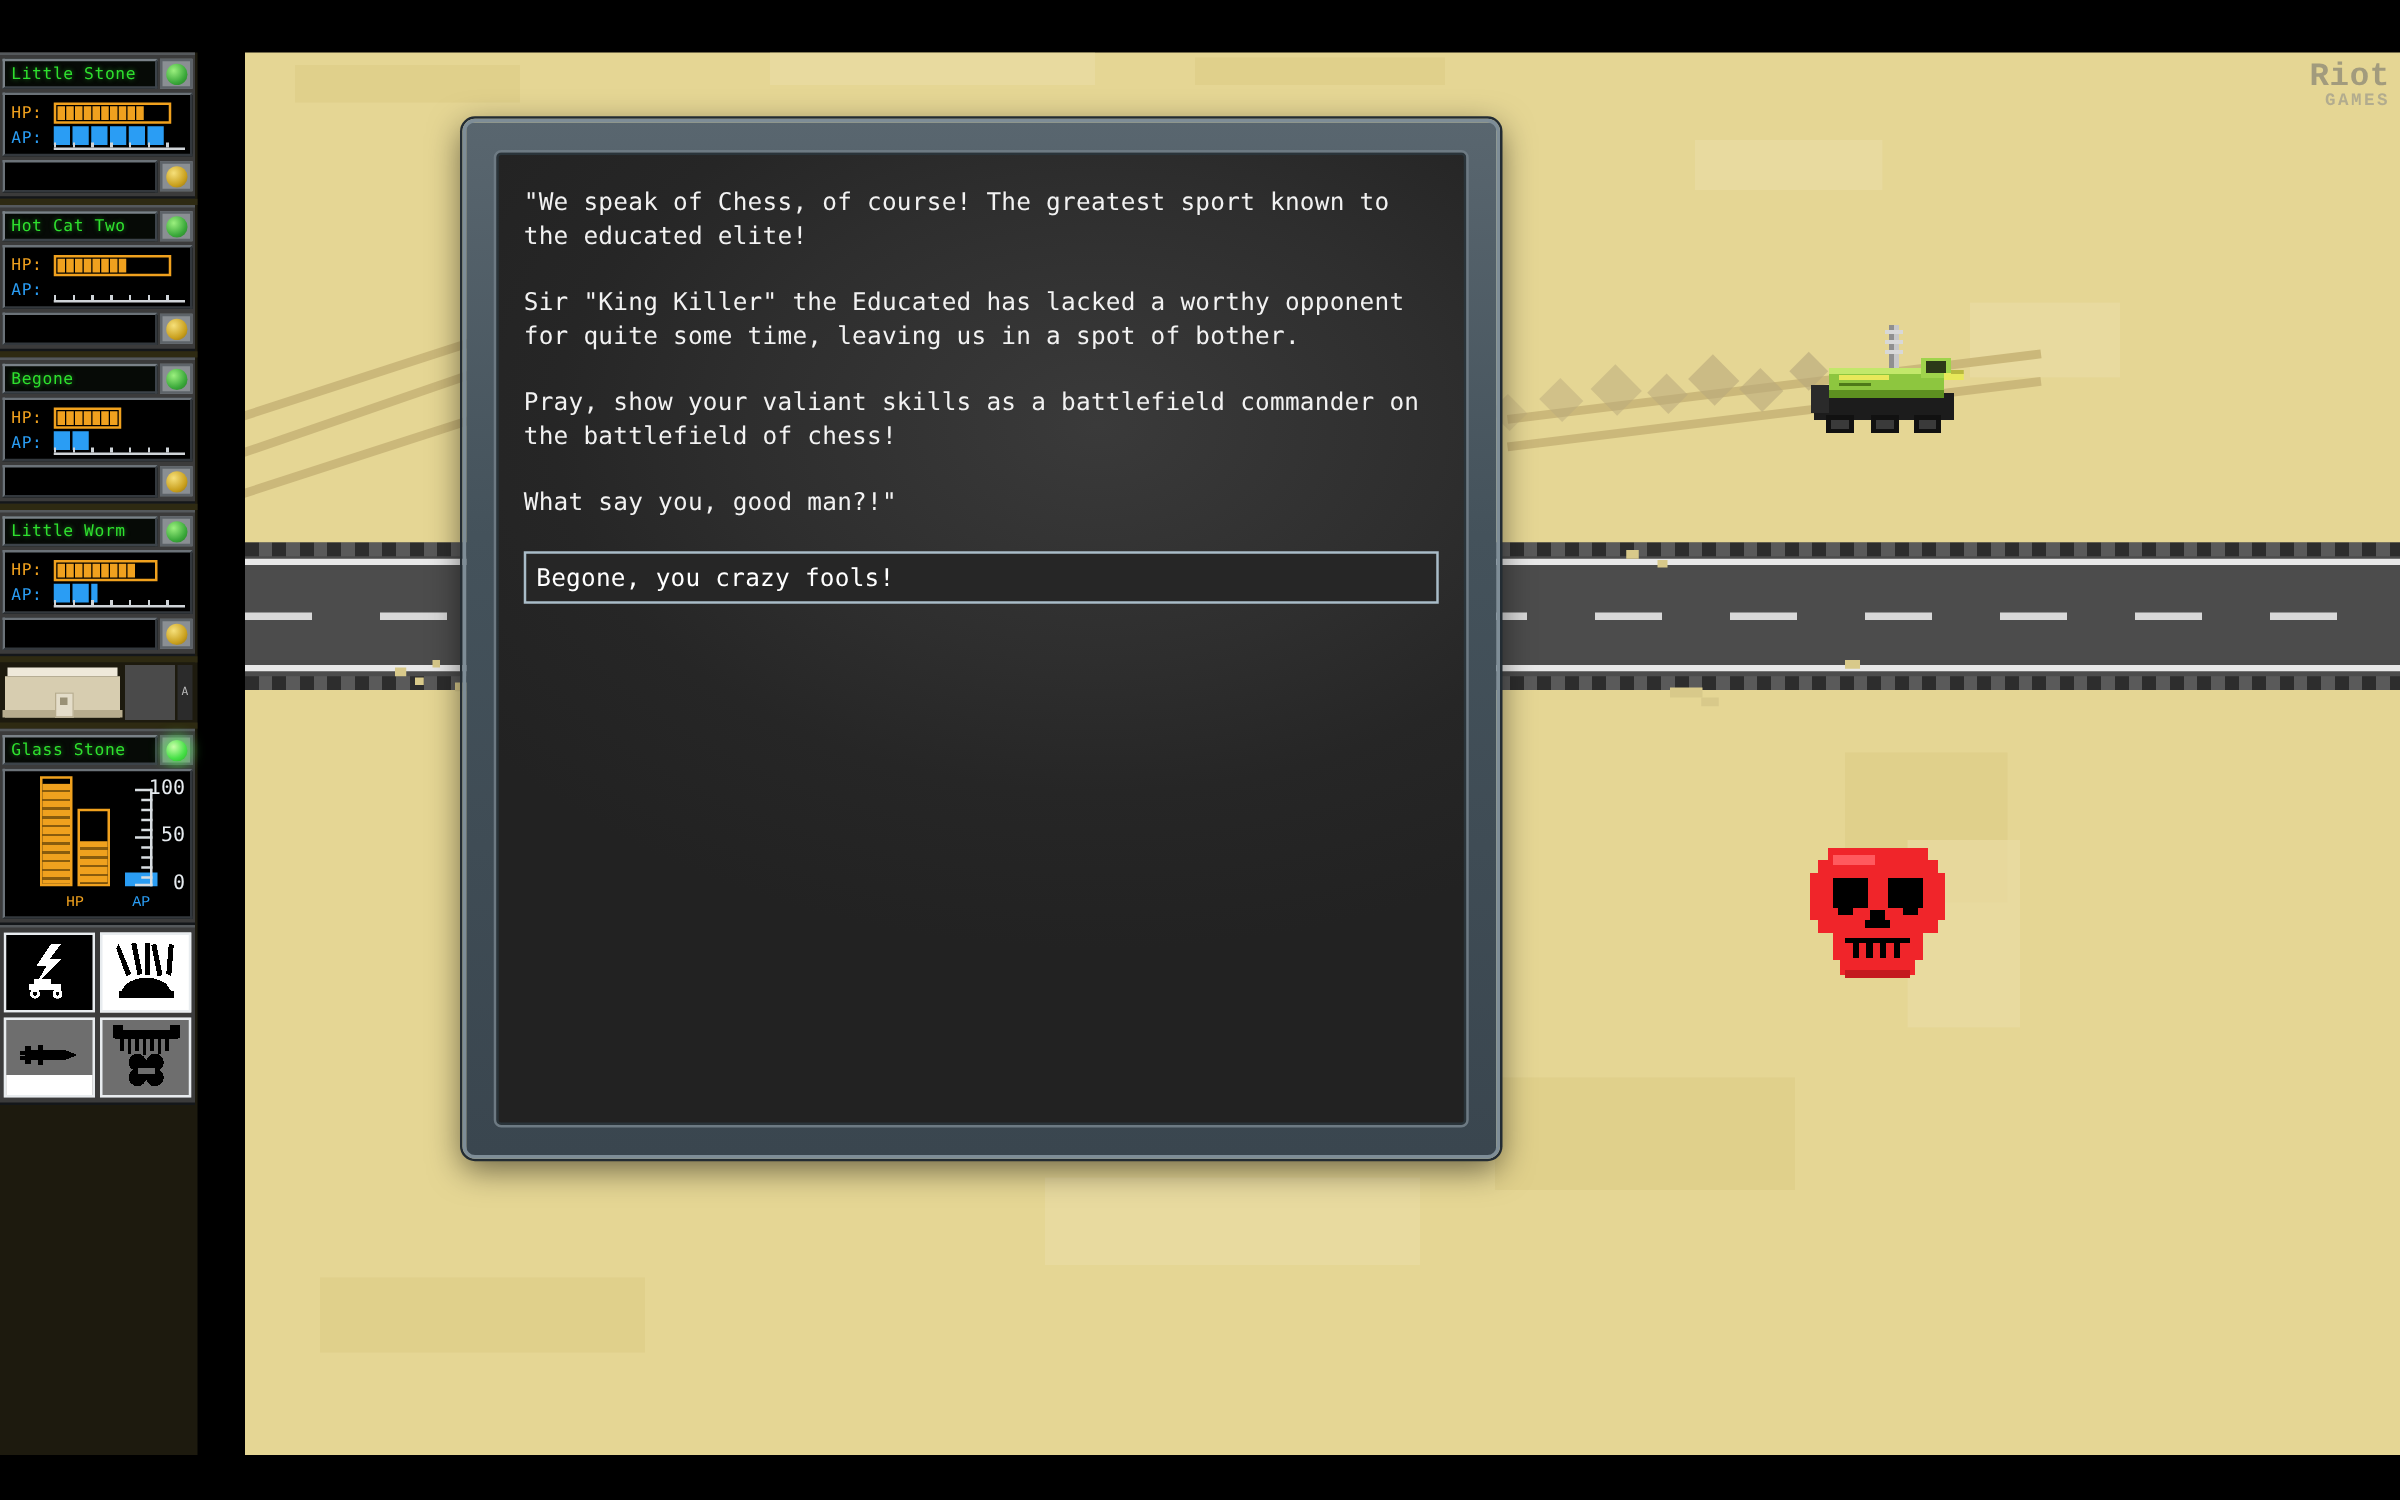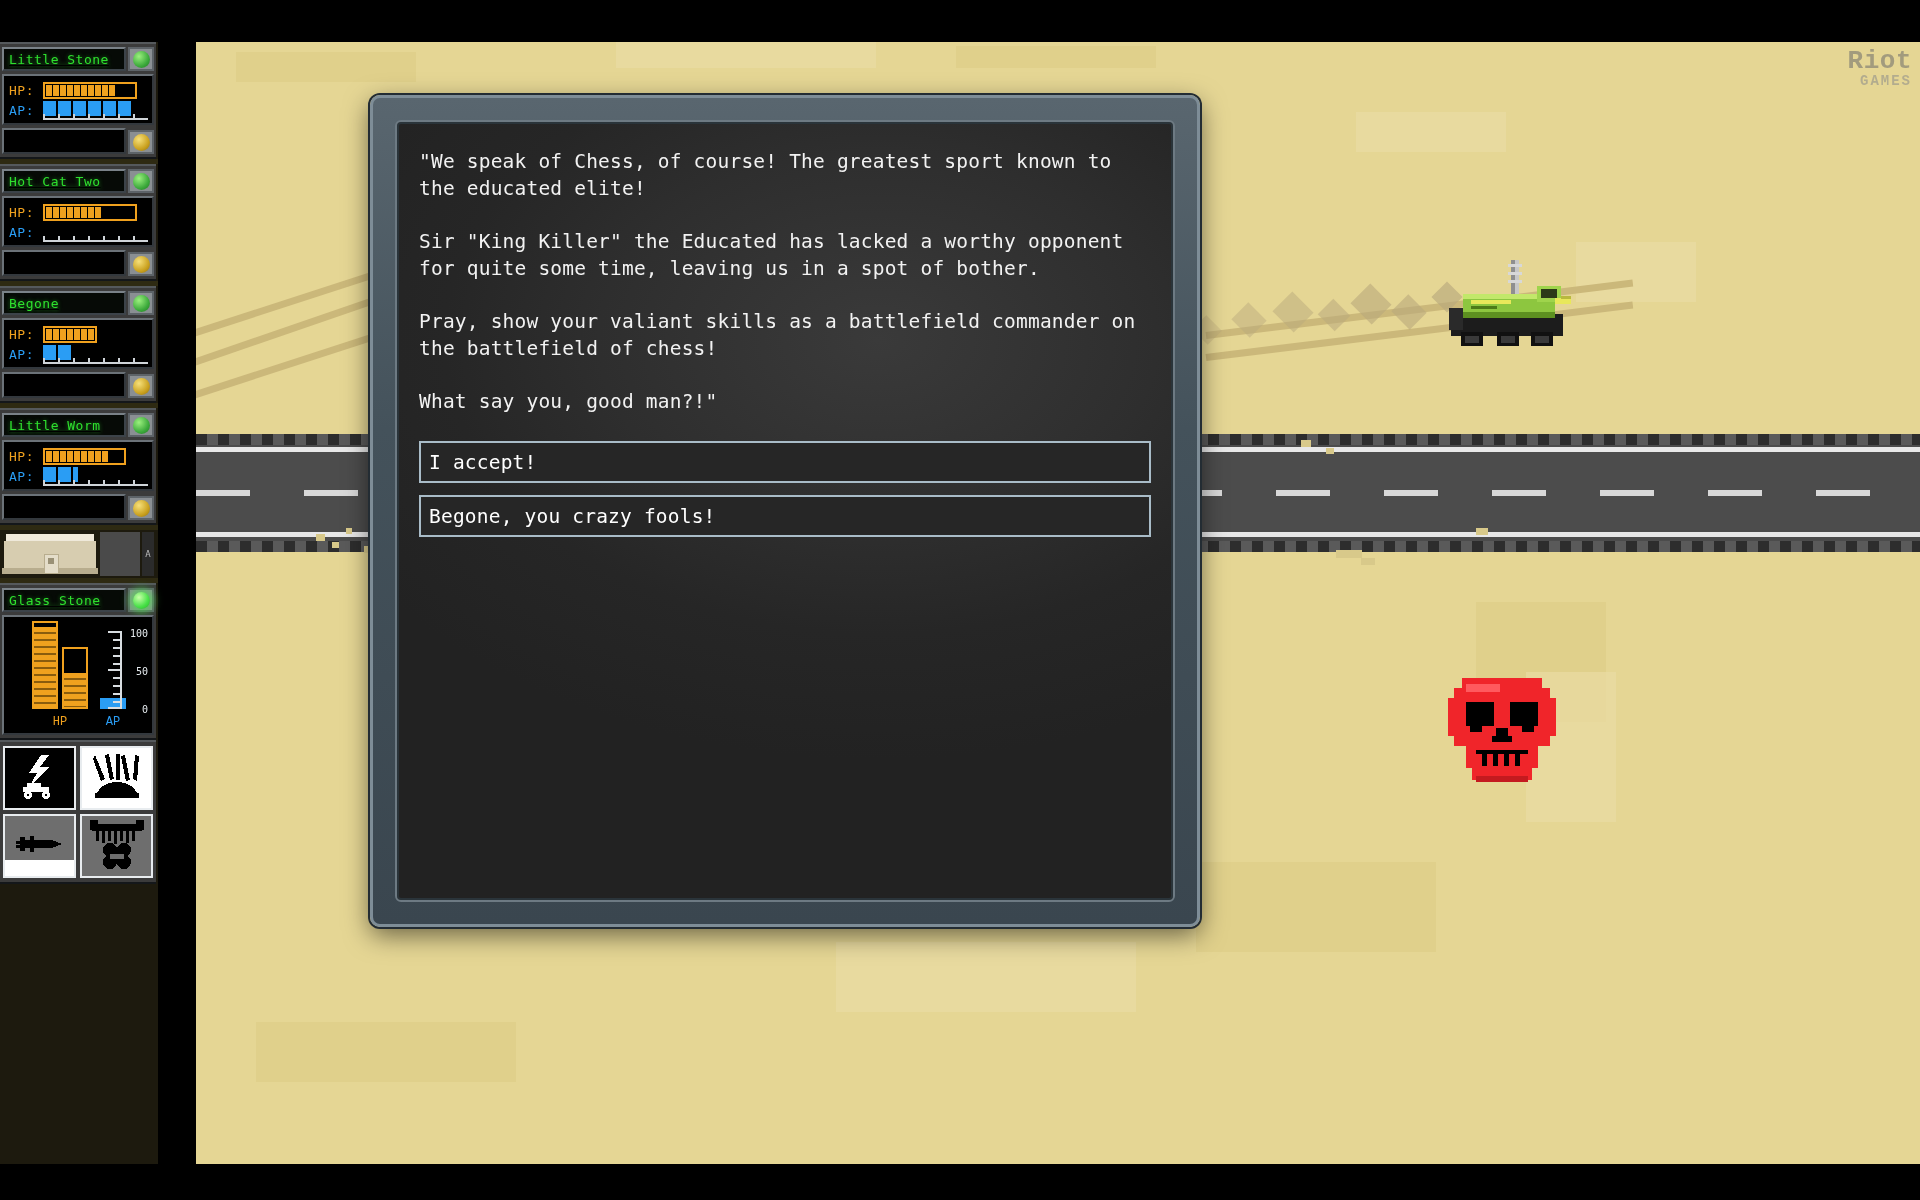--- a/index.html
+++ b/index.html
@@ -64,21 +64,21 @@
     position:absolute; left:0; top:42px; width:158px; height:1122px;
     background:#1d1a0e;
   }
   .sb-sep { width:100%; height:5px; background:#2e2a12; }
 
   .unit-card {
     width:156px; background:#3b3b3b;
     border-top:2px solid #55595c; border-bottom:2px solid #14171a;
     padding:3px 2px;
   }
-  .row { display:flex; align-items:flex-end; gap:2px;text-decoration:underline; }
+  .row { display:flex; align-items:center; gap:2px; }
 
   .name-plate {
     flex:1; height:24px; background:#060a06;
     border:2px solid #7a8288; border-right-color:#3c4349; border-bottom-color:#3c4349;
     display:flex; align-items:center; padding-left:5px;
     font-family:"DejaVu Sans Mono", monospace;
     font-size:13px; color:#2ee02e; letter-spacing:.5px;
     text-shadow:0 0 4px rgba(46,224,46,.55);
     overflow:hidden; white-space:nowrap;
   }
@@ -165,21 +165,21 @@
     font-family:Liberation Mono, monospace; text-align:center;
   }
   .cap-hp { color:#f0a11e; }
   .cap-ap { color:#2a9df4; }
   .axis {
     position:absolute; right:30px; bottom:24px; width:2px; height:78px; background:#d8dde1;
   }
   .axis-tick { position:absolute; right:0; width:9px; height:2px; background:#d8dde1; }
   .axis-tick.major { width:14px; }
   .axis-label {
-    position:absolute; right:4px; color:#e6ebef; font-size:10px;
+    position:absolute; right:4px; color:#e6ebef; font-size:16px;
     font-family:"DejaVu Sans Mono", monospace;
     margin-top:23px;
   }
 
   
   .ability-grid {
     width:156px; padding:4px 3px; background:#3b3b3b;
     border-top:2px solid #55595c; border-bottom:2px solid #14171a;
     display:grid; grid-template-columns:1fr 1fr; gap:4px;
   }
@@ -672,20 +672,19 @@
     <div class="dialog-inner">
 
       <div class="story">
         <div class="para">"We speak of Chess, of course! The greatest sport known to the educated elite!</div>
         <div class="para">Sir "King Killer" the Educated has lacked a worthy opponent for quite some time, leaving us in a spot of bother.</div>
         <div class="para">Pray, show your valiant skills as a battlefield commander on the battlefield of chess!</div>
         <div class="para">What say you, good man?!"</div>
       </div>
 
       <div class="choices">
-        <div class="choice">I accept!</div>
         <div class="choice">Begone, you crazy fools!</div>
       </div>
 
     </div>
   </div>
 
 </div>
 
 </body></html>

